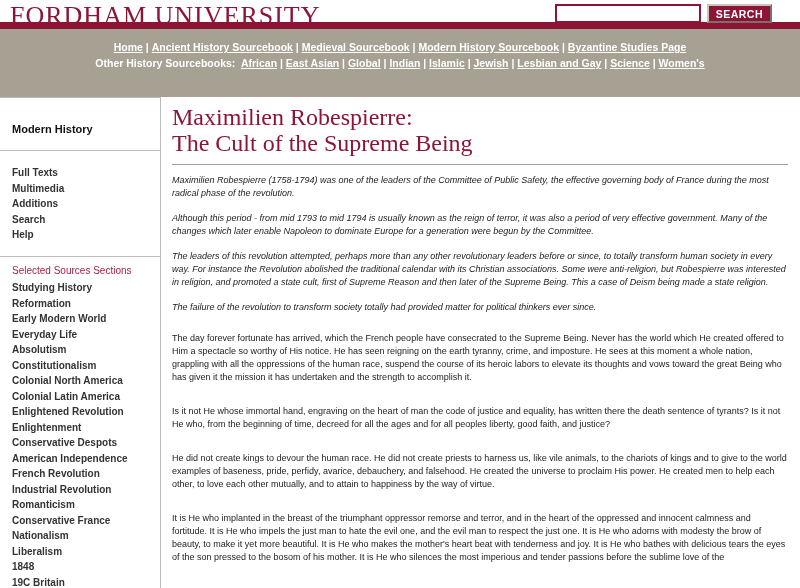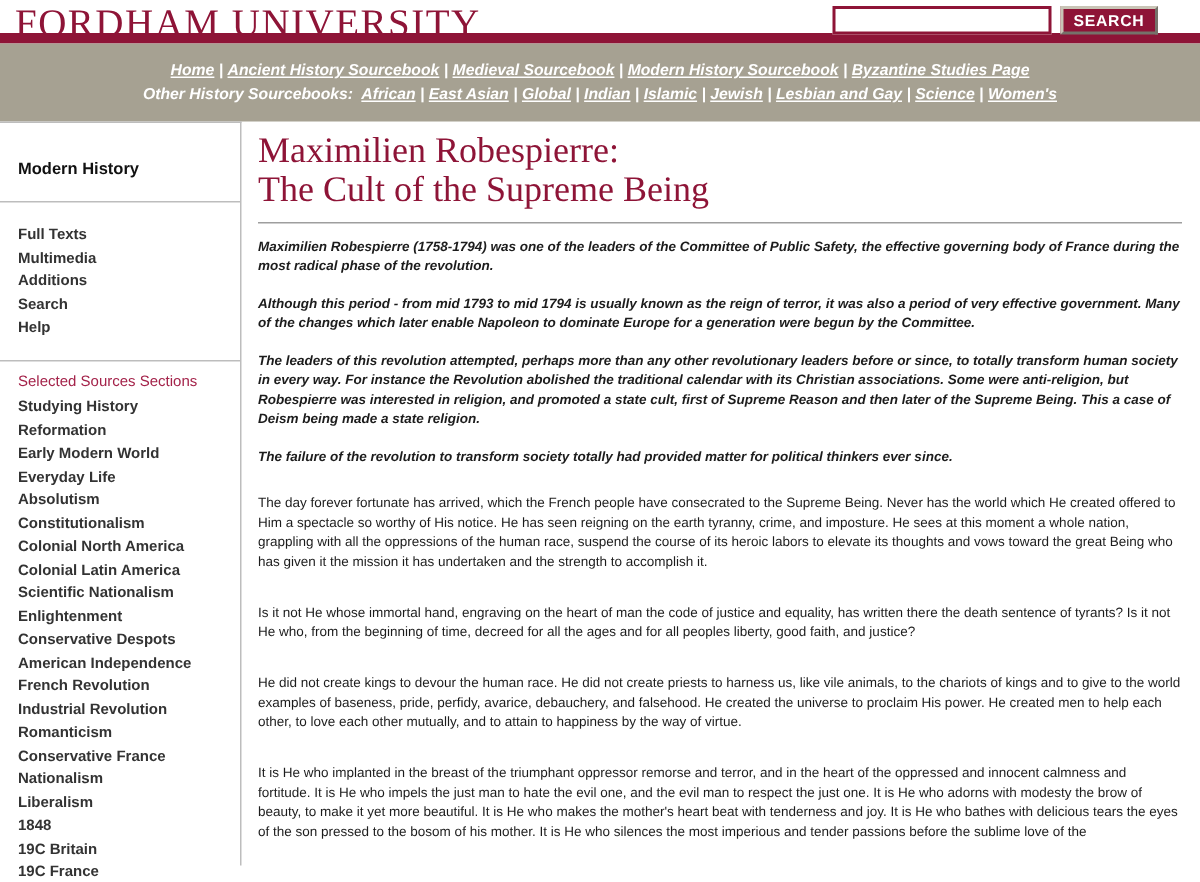--- a/index.html
+++ b/index.html
@@ -14,22 +14,22 @@
   .search-area{position:absolute;right:28px;top:4px;display:flex;align-items:center;gap:6px;}
   .search-input{width:136px;height:13px;border:2px solid #8E1437;padding:1px 3px;
         font-size:11px;outline:none;}
   .search-button{background:#8E1437;color:#fff;font-family:"Liberation Sans",sans-serif;
         font-weight:bold;font-size:10.5px;letter-spacing:.5px;height:19px;padding:0 7px;
         border:2px outset #c9c4b6;cursor:pointer;}
 
   .maroon-bar{height:7px;background:#8E1437;}
 
   
-  .top-nav{height:52px;box-sizing:border-box;background:#A6A192;text-align:center;
-        color:#fff;font-size:10.5px;font-weight:bold;padding-top:10px;font-style:italic;}
+  .top-nav{height:68px;box-sizing:border-box;background:#A6A192;text-align:center;
+        color:#fff;font-size:10.5px;font-weight:bold;padding-top:10px;}
   .nav-line{line-height:16px;white-space:nowrap;}
   .nav-link{color:#fff;text-decoration:underline;cursor:pointer;}
   .nav-item:not(:last-of-type)::after{content:"\00a0|\00a0";color:#fff;font-weight:bold;}
   .nav-prefix{color:#fff;margin-right:3px;}
   .nav-line-inline{display:inline;}
 
   
   .content-row{display:flex;height:496px;}
   .sidebar{width:161px;min-width:161px;box-sizing:border-box;border-top:1px solid #bdbdbd;
         border-right:1px solid #bdbdbd;padding:26px 0 0 12px;font-size:10px;color:#333;}
@@ -40,21 +40,21 @@
   .sidebar-heading{color:#A4234A;line-height:15.5px;margin:6px 0 0;}
   .sidebar-list.tight{margin:2px 0 0;}
 
   
   .main{flex:1;box-sizing:border-box;padding:7px 12px 0 11px;overflow:hidden;}
   .page-title{margin:0;font-family:"Liberation Serif",serif;font-weight:normal;
         color:#8E1437;font-size:24px;line-height:26px;}
   .title-line{display:block;}
   .title-rule{border:none;border-top:1px solid #9e9e9e;margin:8px 0 0;}
   .intro{margin-top:9px;padding-bottom:6px;}
-  .intro-p{font-style:italic;font-weight:bold;}
+  .intro-p{font-style:italic;}
   .intro-p,.body-p{font-size:9px;line-height:13px;color:#1c1c1c;}
   .intro-p{margin:0 0 12px;}
   .body-p{margin:0 0 21px;}
 </style>
 </head>
 <body>
 
 <div class="page">
 
   <header class="site-header">
@@ -96,21 +96,21 @@
       <ul class="sidebar-list tight">
 
       <li class="sidebar-item">Studying History</li>
           <li class="sidebar-item">Reformation</li>
           <li class="sidebar-item">Early Modern World</li>
           <li class="sidebar-item">Everyday Life</li>
           <li class="sidebar-item">Absolutism</li>
           <li class="sidebar-item">Constitutionalism</li>
           <li class="sidebar-item">Colonial North America</li>
           <li class="sidebar-item">Colonial Latin America</li>
-          <li class="sidebar-item">Scientific Nationalism</li>
+          <li class="sidebar-item">Enlightened Revolution</li>
           <li class="sidebar-item">Enlightenment</li>
           <li class="sidebar-item">Conservative Despots</li>
           <li class="sidebar-item">American Independence</li>
           <li class="sidebar-item">French Revolution</li>
           <li class="sidebar-item">Industrial Revolution</li>
           <li class="sidebar-item">Romanticism</li>
           <li class="sidebar-item">Conservative France</li>
           <li class="sidebar-item">Nationalism</li>
           <li class="sidebar-item">Liberalism</li>
           <li class="sidebar-item">1848</li>

